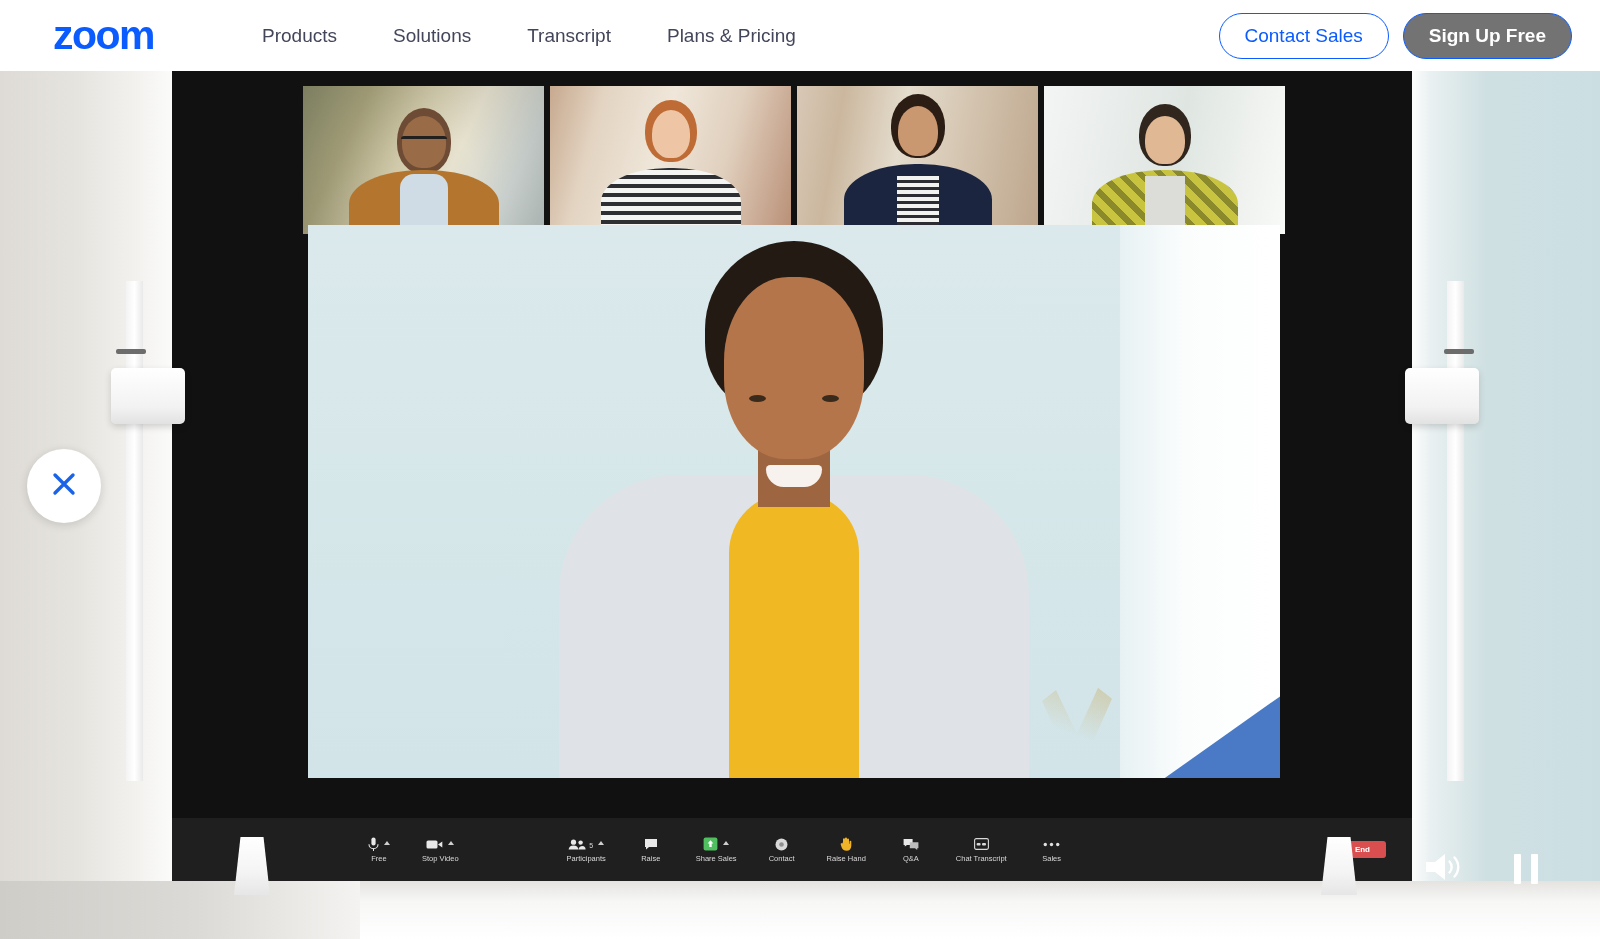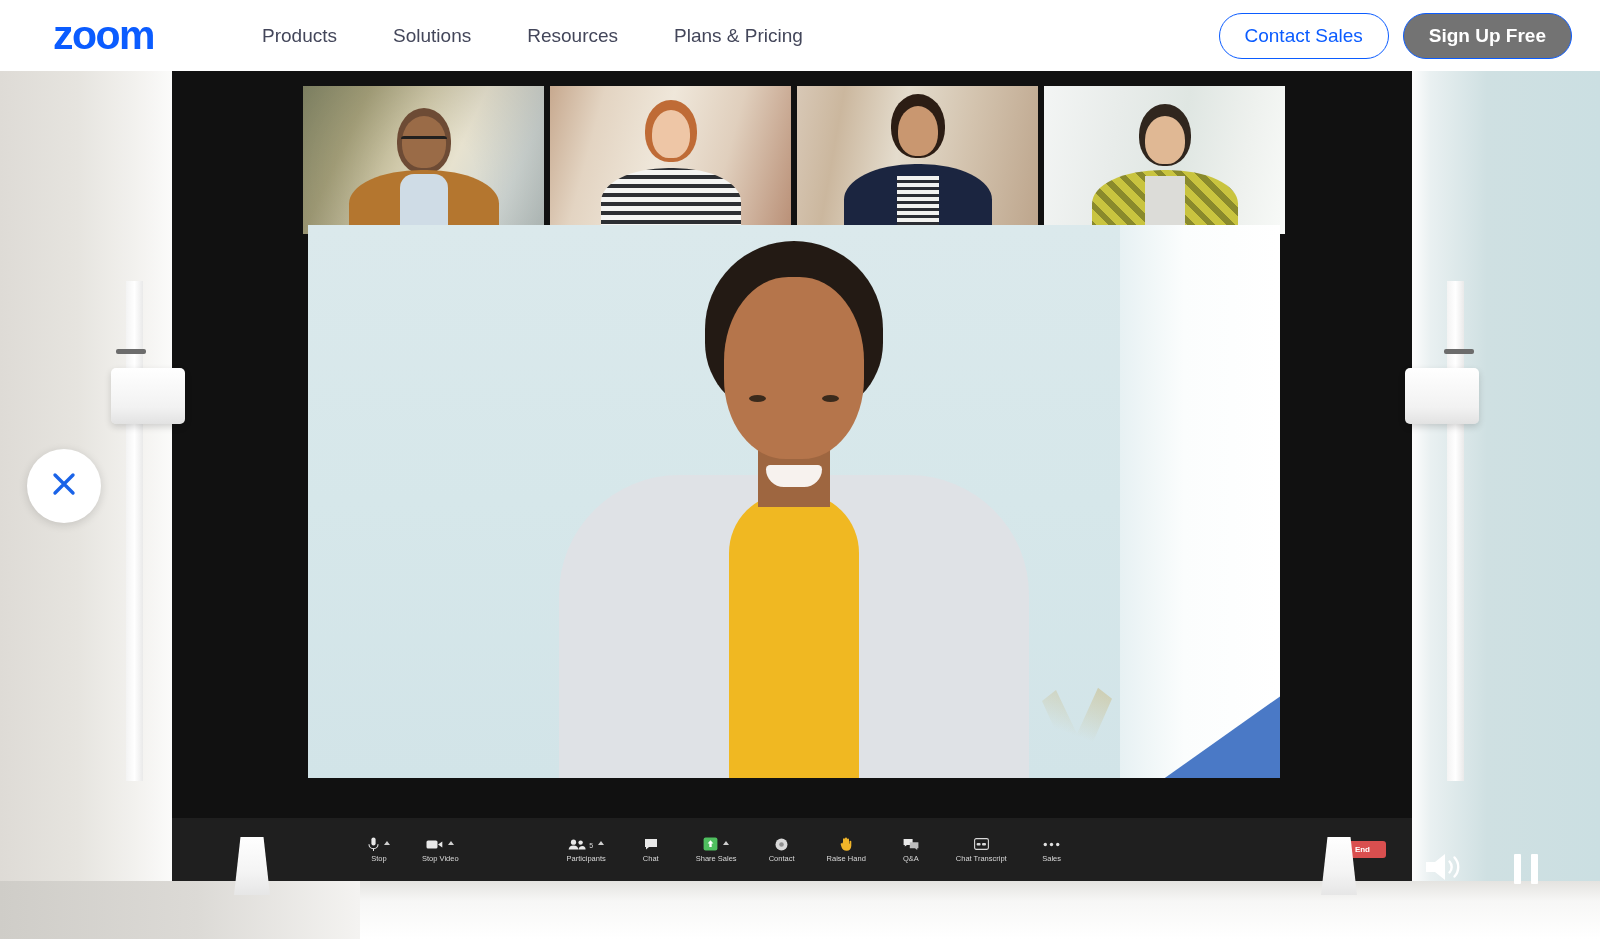--- a/index.html
+++ b/index.html
@@ -295,21 +295,21 @@
   .pause-wrap { display: flex; gap: 10px; }
 </style>
 </head>
 <body>
 
 <div class="site-header">
   <div class="logo">zoom</div>
   <div class="nav">
     <div class="nav-item">Products</div>
     <div class="nav-item">Solutions</div>
-    <div class="nav-item">Resources</div>
+    <div class="nav-item">Transcript</div>
     <div class="nav-item">Plans &amp; Pricing</div>
   </div>
   <div class="header-actions">
     <div class="btn-outline">Contact Sales</div>
     <div class="btn-filled">Sign Up Free</div>
   </div>
 </div>
 
 <div class="stage">
 
@@ -375,21 +375,21 @@
             <div class="tb-withcaret">
               <span class="tb-icon">
                 <svg width="11" height="15" viewBox="0 0 11 15">
                     <rect x="3.4" y="0.5" width="4.2" height="8" rx="2.1" fill="#e8e8e8"></rect>
                     <path d="M1 7.2a4.5 4.5 0 0 0 9 0" stroke="#e8e8e8" stroke-width="1.1" fill="none"></path>
                     <rect x="5" y="11.4" width="1" height="2.6" fill="#e8e8e8"></rect>
                   </svg>
               </span>
               <span class="tb-caret"></span>
             </div>
-            <span class="tb-label">Stop</span>
+            <span class="tb-label">Free</span>
           </div>
           <div class="tb-item">
             <div class="tb-withcaret">
               <span class="tb-icon">
                 <svg width="17" height="11" viewBox="0 0 17 11">
                     <rect x="0.5" y="1.5" width="11" height="8" rx="1.6" fill="#e8e8e8"></rect>
                     <path d="M12 5.5 16.3 2.4v6.2z" fill="#e8e8e8"></path>
                   </svg>
               </span>
               <span class="tb-caret"></span>
@@ -414,21 +414,21 @@
             </div>
             <span class="tb-label">Participants</span>
           </div>
 
           <div class="tb-item">
             <span class="tb-icon">
               <svg width="14" height="12" viewBox="0 0 14 12">
                   <path d="M1 1h12v8H5L2 11.5V9H1z" fill="#e8e8e8"></path>
                 </svg>
             </span>
-            <span class="tb-label">Chat</span>
+            <span class="tb-label">Raise</span>
           </div>
 
           <div class="tb-item">
             <div class="tb-withcaret">
               <span class="tb-icon">
                 <svg width="15" height="14" viewBox="0 0 15 14">
                     <rect x="0.6" y="0.6" width="13.8" height="12.8" rx="2" fill="#4fbf5f"></rect>
                     <path d="M7.5 3.2 10.4 6.6H8.7v3.4H6.3V6.6H4.6z" fill="#ffffff"></path>
                   </svg>
               </span>

